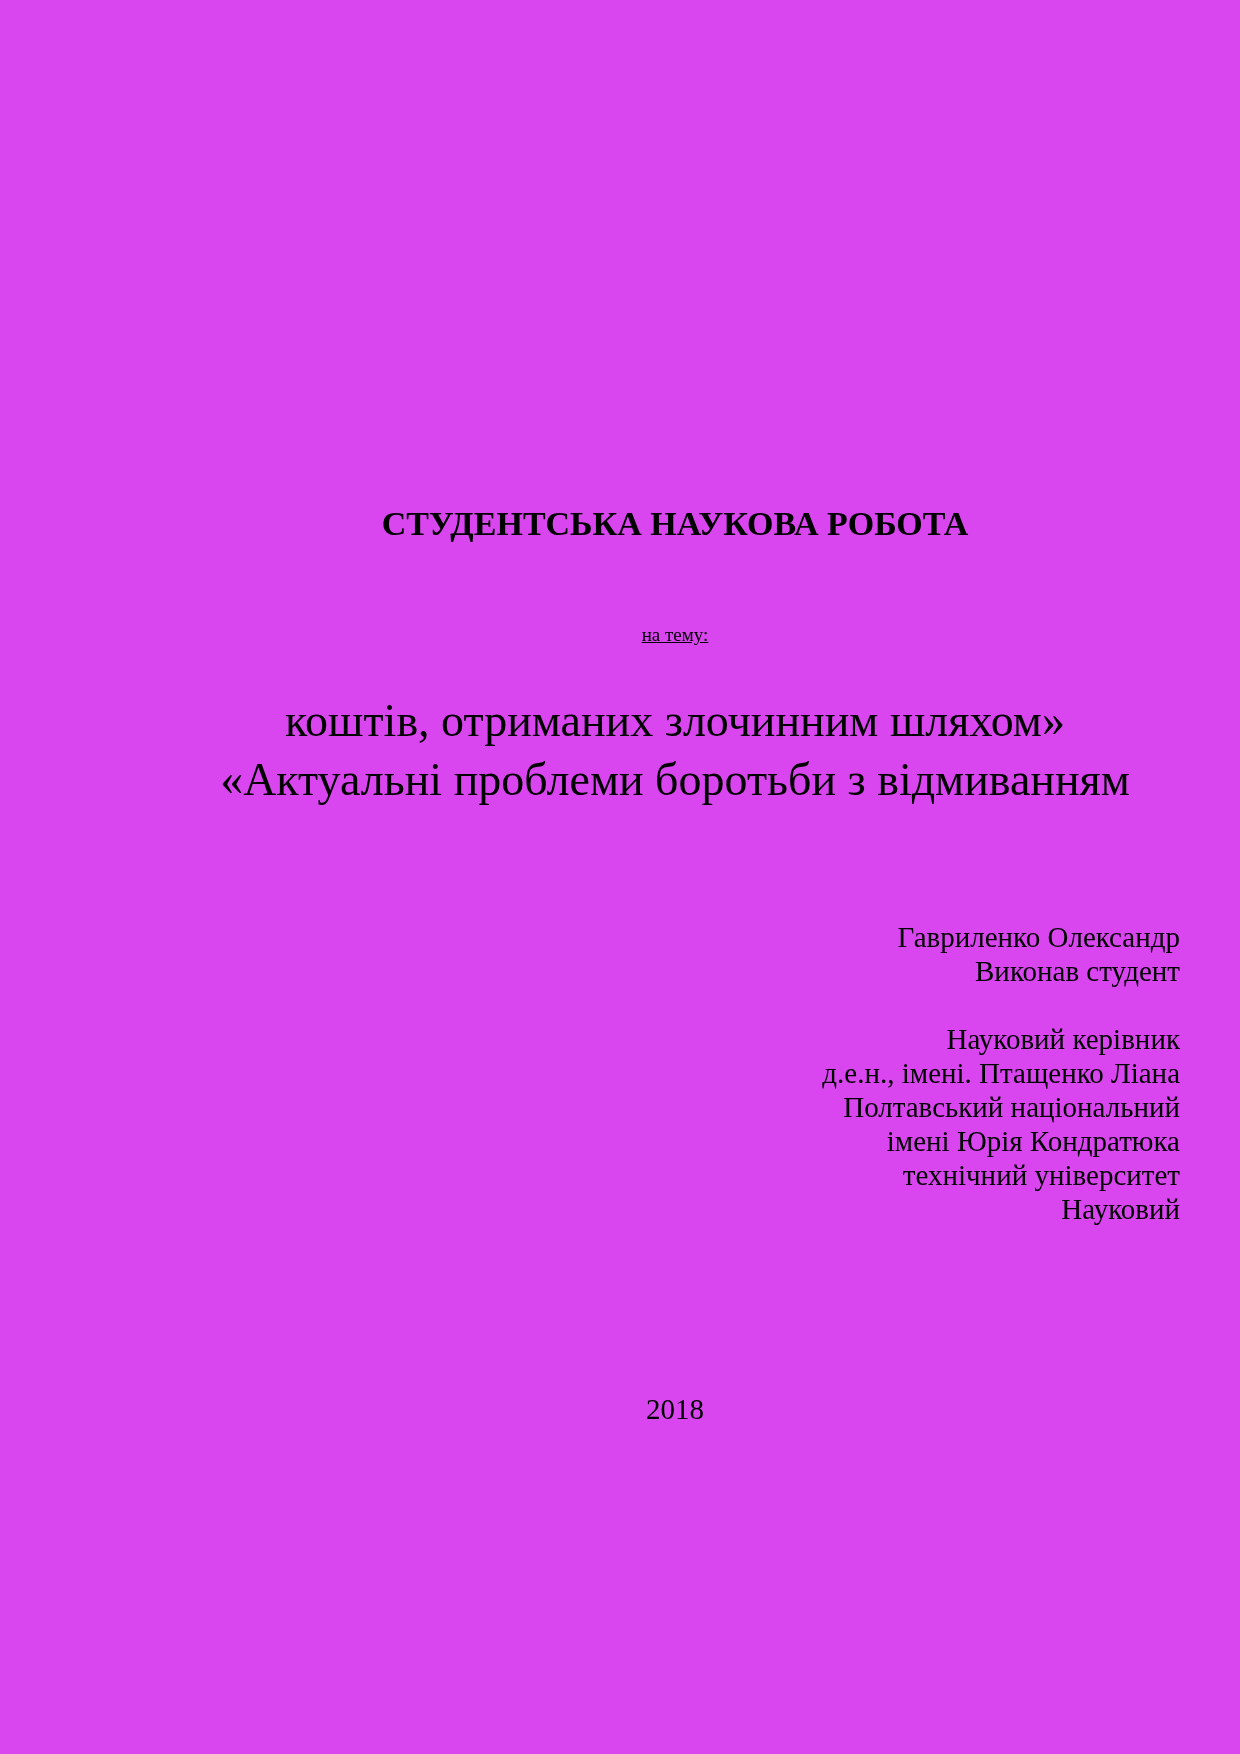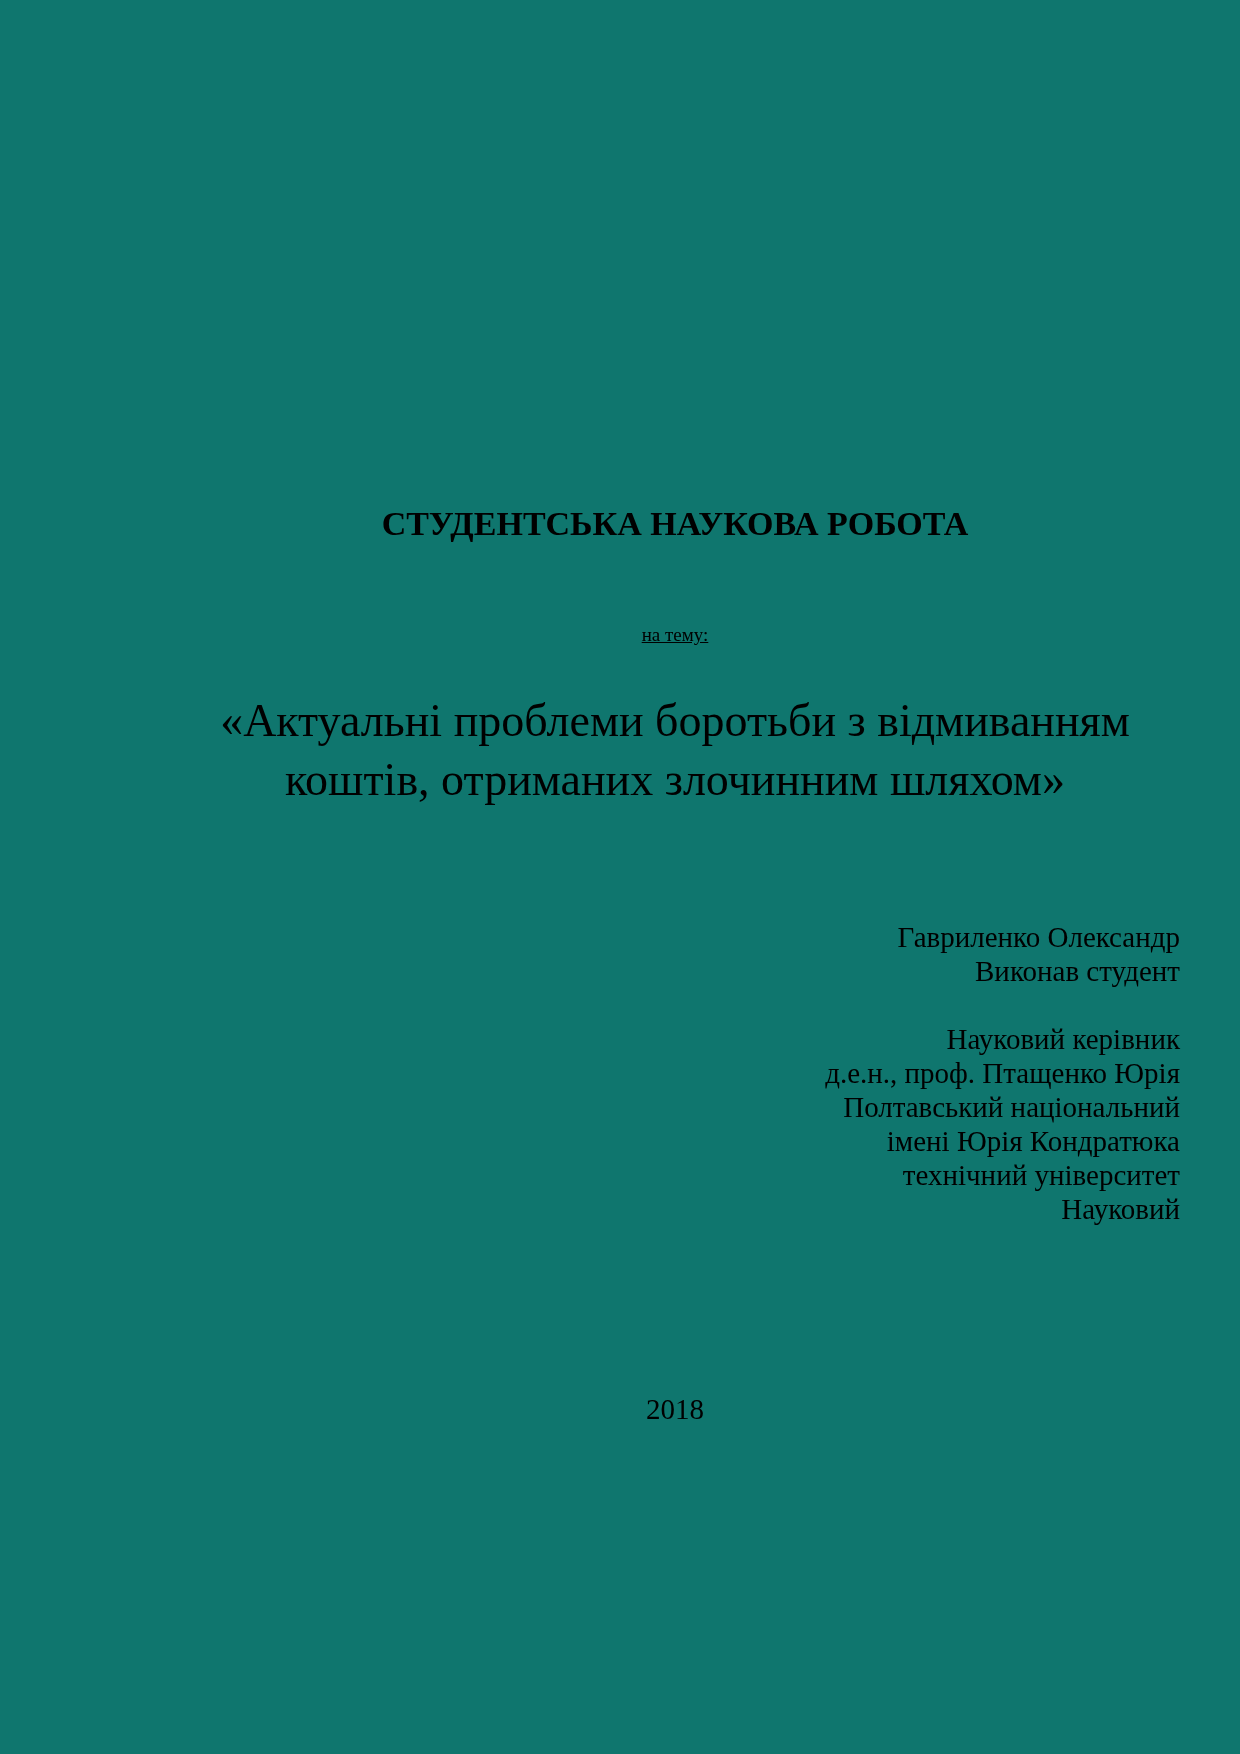--- a/index.html
+++ b/index.html
@@ -4,21 +4,21 @@
 <style>
   html, body {
     margin: 0;
     padding: 0;
     background: #ffffff;
   }
   .page {
     position: relative;
     width: 1240px;
     height: 1754px;
-    background: #0f766e;
+    background: #d946ef;
     color: #000000;
     font-family: "Liberation Serif", "DejaVu Serif", serif;
     overflow: hidden;
   }
   .band {
     position: absolute;
     left: 170px;
     right: 60px;
   }
   .doc-heading {
@@ -62,30 +62,30 @@
 </head>
 <body>
 
 <div class="page">
 
   <div class="band doc-heading">СТУДЕНТСЬКА НАУКОВА РОБОТА</div>
 
   <div class="band topic-label">на тему:</div>
 
   <div class="band doc-title">
+    <div>коштів, отриманих злочинним шляхом»</div>
     <div>«Актуальні проблеми боротьби з відмиванням</div>
-    <div>коштів, отриманих злочинним шляхом»</div>
   </div>
 
   <div class="band credits">
     <div class="credit-line">Гавриленко Олександр</div>
     <div class="credit-line">Виконав студент</div>
     <div class="credit-line"></div>
     <div class="credit-line">Науковий керівник</div>
-    <div class="credit-line">д.е.н., проф. Птащенко Юрія</div>
+    <div class="credit-line">д.е.н., імені. Птащенко Ліана</div>
     <div class="credit-line">Полтавський національний</div>
     <div class="credit-line">імені Юрія Кондратюка</div>
     <div class="credit-line">технічний університет</div>
     <div class="credit-line">Науковий</div>
   </div>
 
   <div class="band year">2018</div>
 
 </div>
 

